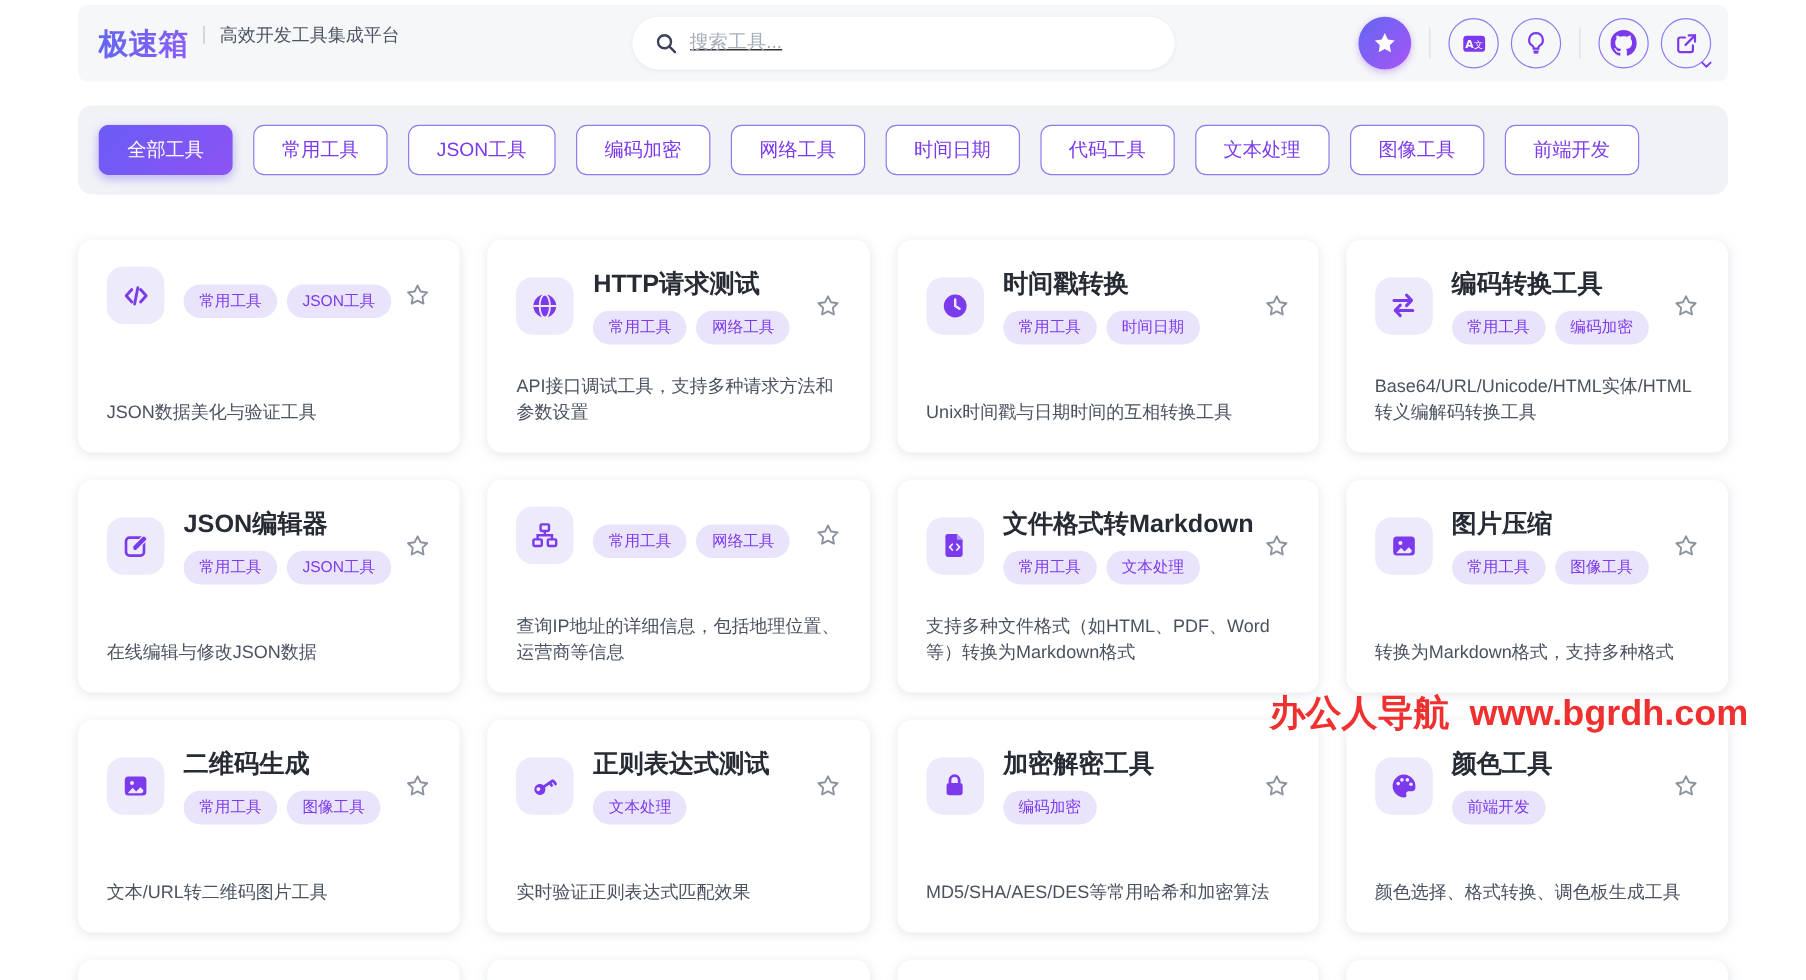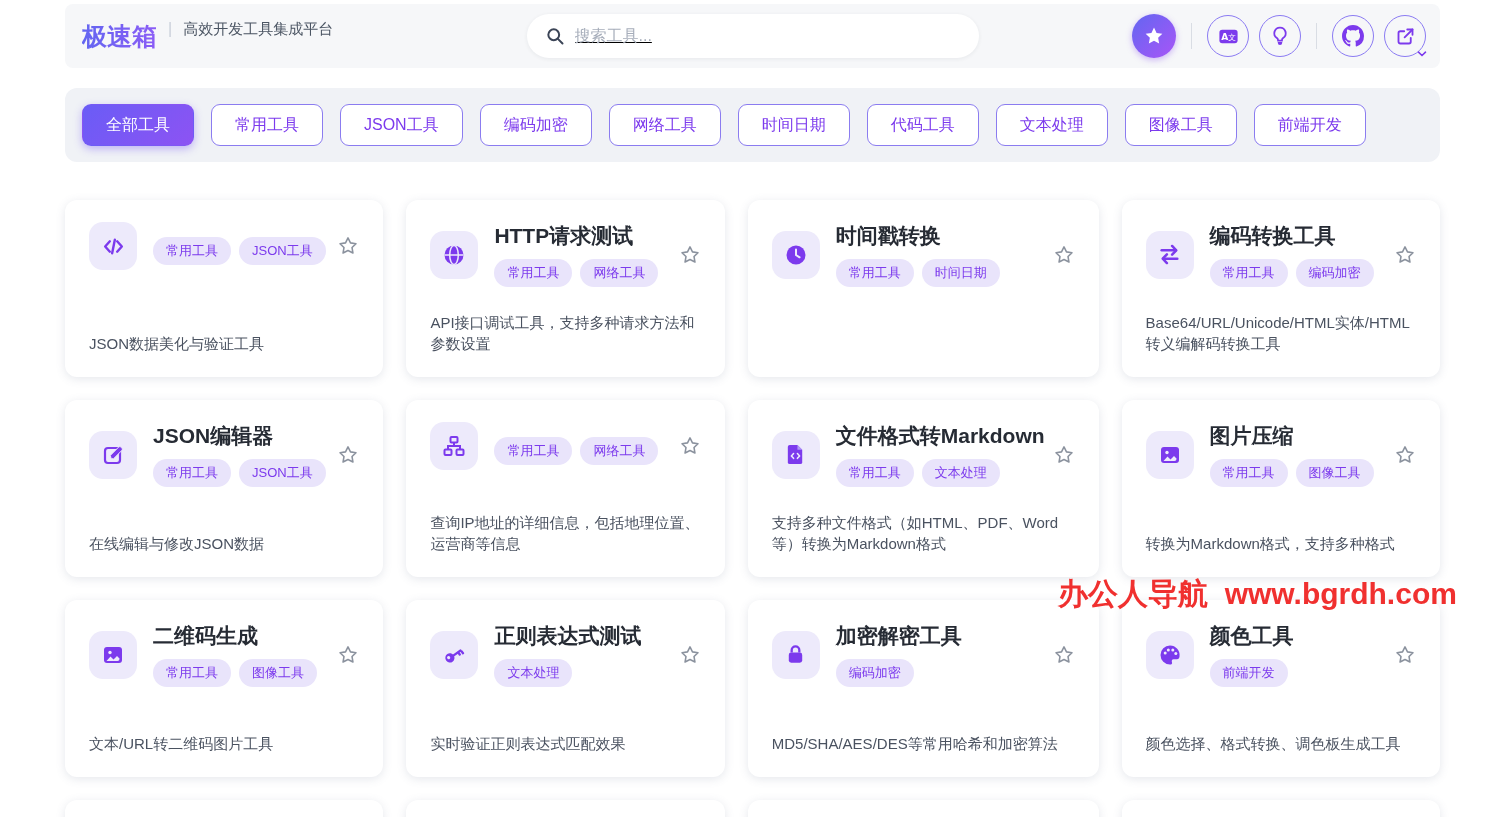--- a/index.html
+++ b/index.html
@@ -301,20 +301,21 @@
               <span class="tag">常用工具</span>
               <span class="tag">时间日期</span>
             </div>
       </div>
       <button class="star-btn">
             <svg viewBox="0 0 24 24" width="22" height="22" fill="none" stroke="#8b929e" stroke-width="1.7" stroke-linejoin="round">
               <path d="M12 3.2l2.7 5.4 6 .9-4.3 4.2 1 6-5.4-2.8-5.4 2.8 1-6-4.3-4.2 6-.9z"></path>
             </svg>
           </button>
     </div>
+    <div class="card-desc">Unix时间戳与日期时间的互相转换工具</div>
   </div>
 
   <div class="card">
     <div class="card-head">
       <div class="icon-tile">
             <svg viewBox="0 0 24 24" width="25" height="25" fill="none" stroke="#7c3aed" stroke-width="2.4" stroke-linecap="round" stroke-linejoin="round">
               <path d="M4.5 8h13.5"></path>
               <path d="M14.5 3.8 18.5 8l-4 4.2"></path>
               <path d="M19.5 16H6"></path>
               <path d="M9.5 11.8 5.5 16l4 4.2"></path>

